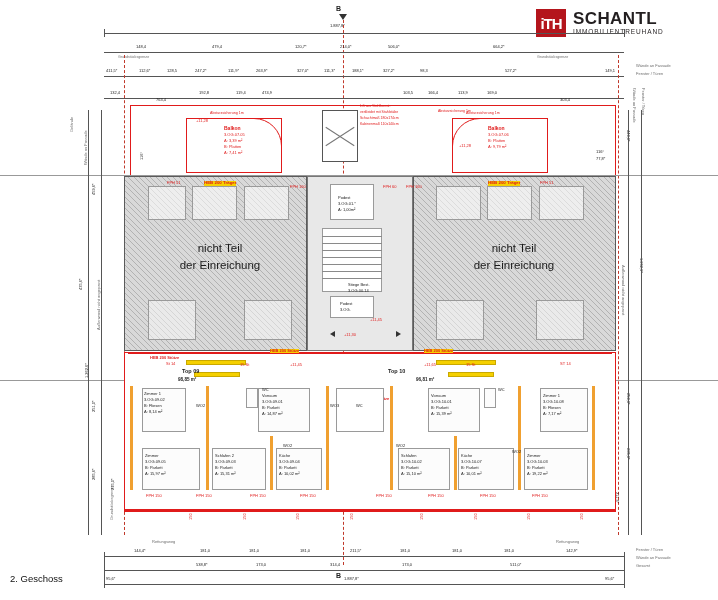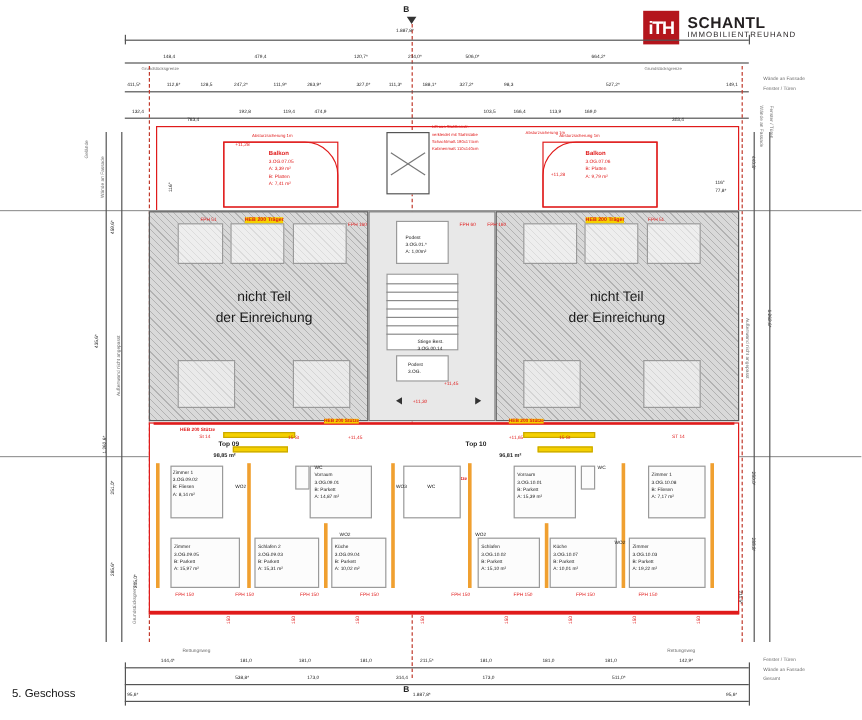--- a/index.html
+++ b/index.html
@@ -22,21 +22,21 @@
     position: absolute; left: 536px; top: 6px; width: 176px; height: 34px;
     display: flex; align-items: center; gap: 7px;
   }
   #logo-mark {
     width: 30px; height: 28px; background: #b4151c;
     color: #ffffff; font-weight: bold; font-size: 15px;
     display: flex; align-items: center; justify-content: center;
     letter-spacing: -1px;
   }
   #logo-text { line-height: 1; }
-  #logo-name { font-size: 13px; font-weight: bold; color: #231f20; letter-spacing: .4px; }
+  #logo-name { font-size: 17px; font-weight: bold; color: #231f20; letter-spacing: .4px; }
   #logo-sub { font-size: 6.5px; color: #231f20; letter-spacing: .9px; margin-top: 2px; }
 
   
   .t { position: absolute; font-size: 4px; color: #222; white-space: nowrap; line-height: 1.05; }
   .t.red { color: #e01b1b; }
   .t.gray { color: #6e6e6e; }
   .t.vert { transform-origin: 0 0; transform: rotate(-90deg); }
   .t.vert2 { transform-origin: 0 0; transform: rotate(90deg); }
   .b { font-weight: bold; }
 
@@ -422,21 +422,21 @@
   <div class="t" style="left:106px; top:577px;">95,6*</div>
   <div class="t" style="left:344px; top:577px;">1.887,8*</div>
   <div class="t" style="left:605px; top:577px;">95,6*</div>
 
   <div class="t gray" style="left:636px; top:548px; font-size:4px;">Fenster / Türen</div>
   <div class="t gray" style="left:636px; top:556px; font-size:4px;">Wände an Fassade</div>
   <div class="t gray" style="left:636px; top:564px; font-size:4px;">Gesamt</div>
 
   <div class="t b" style="left:336px; top:572px; font-size:7px;">B</div>
 
-  <div class="legend-b abs" style="left:10px; top:573px;">5. Geschoss</div>
+  <div class="legend-b abs" style="left:10px; top:573px;">2. Geschoss</div>
 
   <div class="t" style="left:596px; top:150px;">116°</div>
   <div class="t" style="left:596px; top:157px;">77,8*</div>
   <div class="t vert" style="left:140px; top:160px;">116°</div>
 
   <div class="tick" style="left:104px; top:29px; height:8px;"></div>
   <div class="tick" style="left:624px; top:29px; height:8px;"></div>
   <div class="tick" style="left:104px; top:552px; height:36px;"></div>
   <div class="tick" style="left:624px; top:552px; height:36px;"></div>
 

